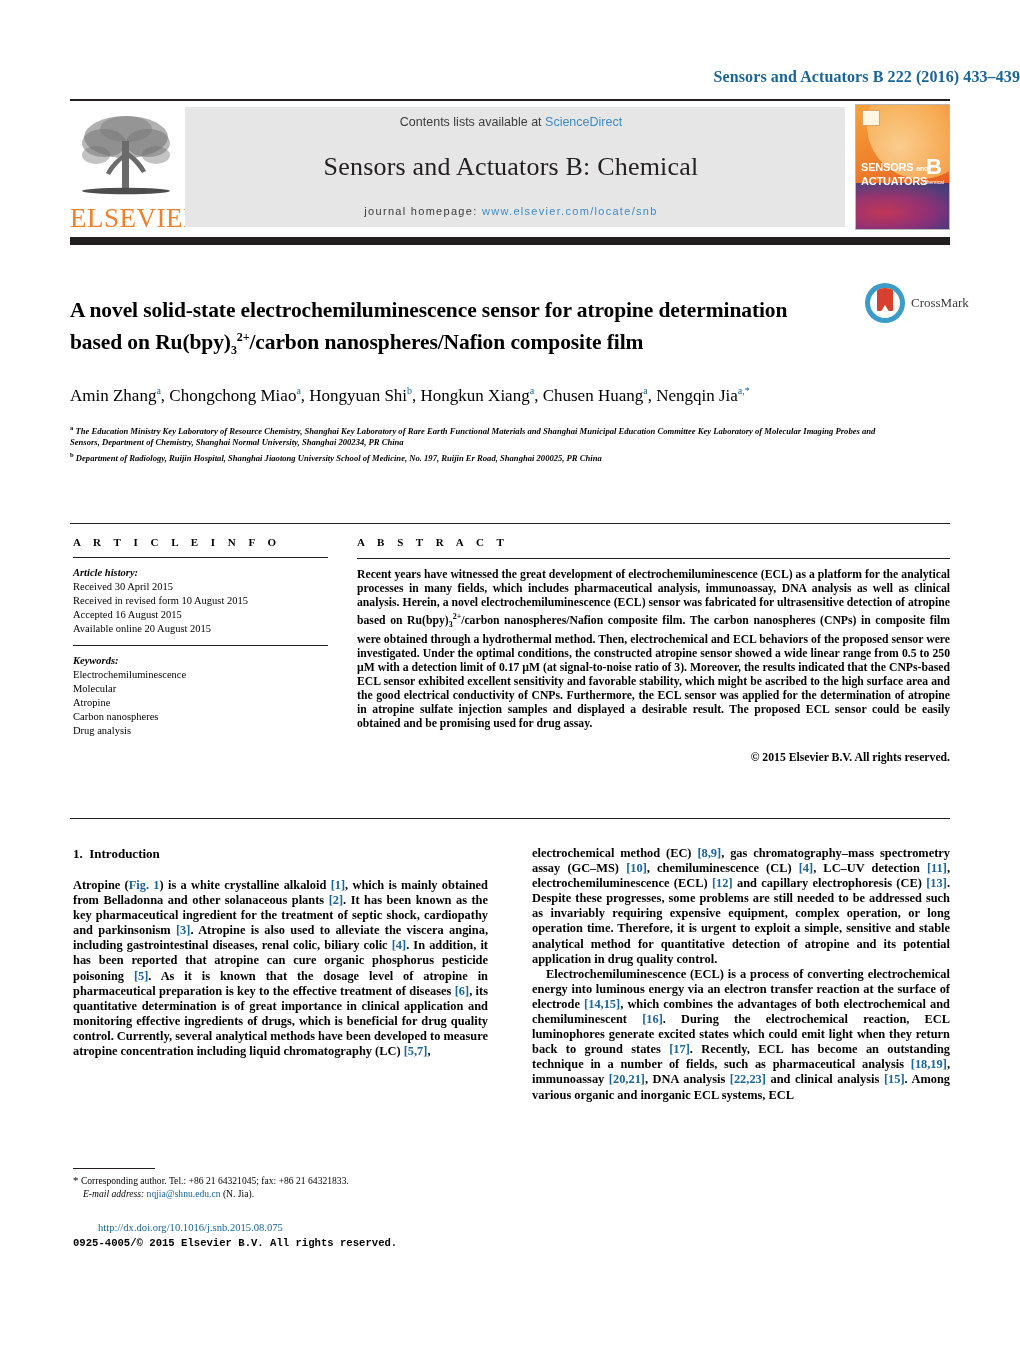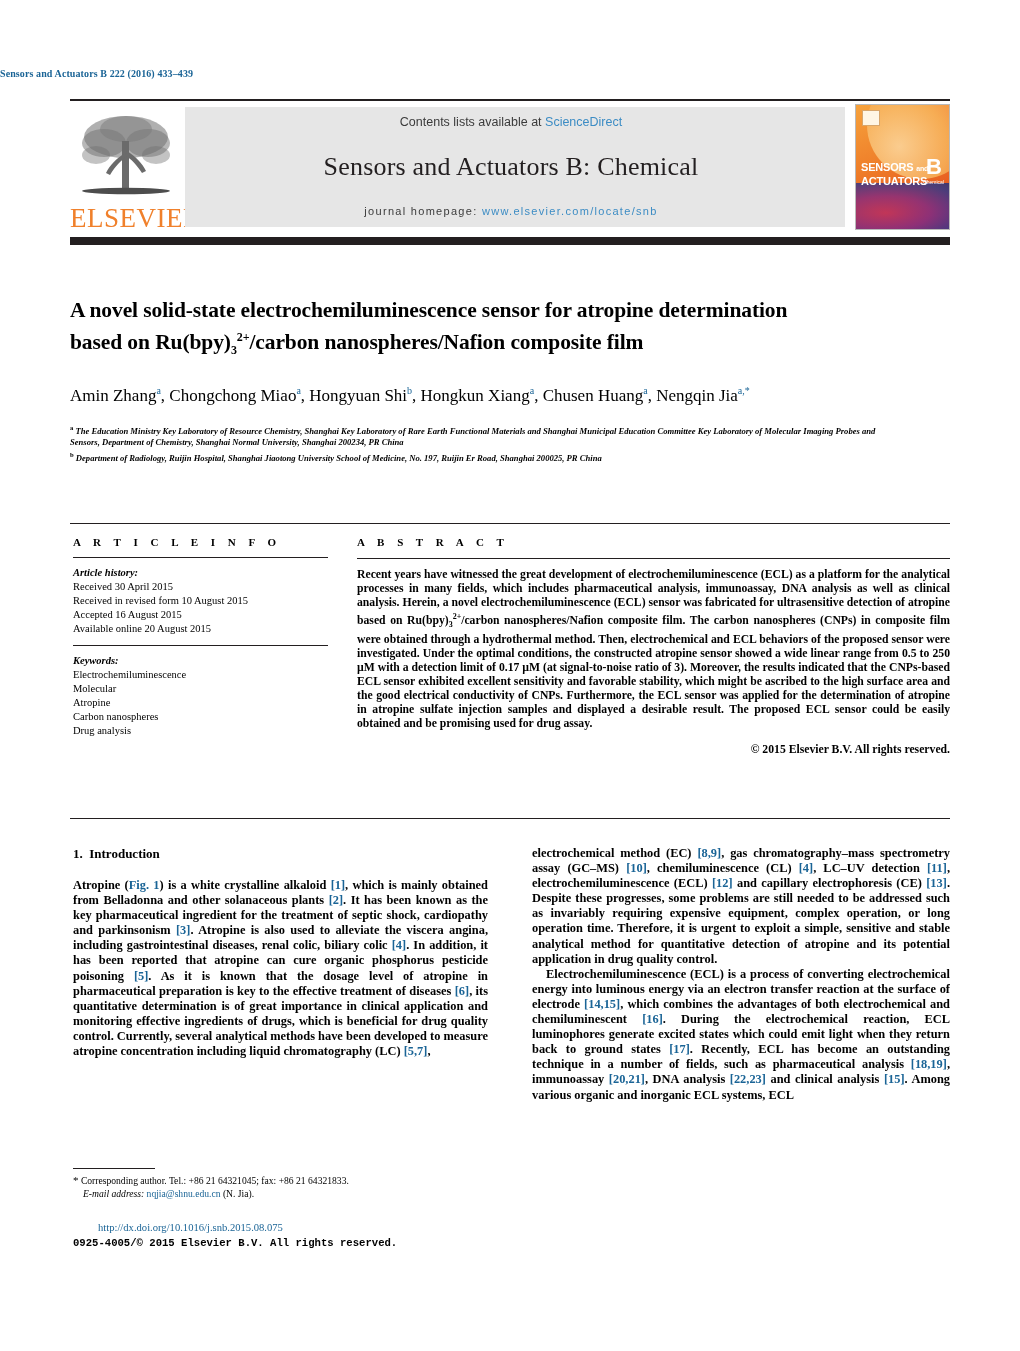--- a/index.html
+++ b/index.html
@@ -10,24 +10,24 @@
     font-family:"Liberation Serif", serif;
     color:#000;
     position:relative;
     overflow:hidden;
   }
   .page { position:absolute; left:0; top:0; width:1020px; height:1351px; }
 
   
   .runhead {
     position:absolute; top:68px; left:0; width:1020px;
-    text-align:left;
+    text-align:right;
     font-family:"Liberation Serif", serif;
     font-weight:bold;
-    font-size:10px;
+    font-size:16px;
     color:#1a6496;
     letter-spacing:0.1px;
   }
 
   
   .masthead {
     position:absolute; left:70px; top:99px; width:880px; height:133px;
     border-top:2px solid #231f20;
   }
   .elsevier-logo {
@@ -189,21 +189,21 @@
     font-size:10.5px; line-height:14px;
   }
   .abstract-body {
     font-family:"Liberation Serif", serif;
     font-size:11.7px; line-height:14.1px;
     text-align:justify;
     font-weight:bold;
   }
   .abstract-body sub, .abstract-body sup { font-size:8px; }
   .copyright {
-    margin-top:12px;
+    margin-top:20px;
     text-align:right;
     font-family:"Liberation Serif", serif;
     font-size:11.7px; font-weight:bold;
   }
   .abs-rule-bottom {
     position:absolute; left:70px; top:818px; width:880px;
     border-top:1px solid #231f20;
   }
 
   
@@ -309,20 +309,29 @@
 
   <div class="black-bar"></div>
 
   <div class="title-block">
     <h1 class="article-title">
       <span>A novel solid-state electrochemiluminescence sensor for atropine</span>
       <span>determination based on Ru(bpy)</span><sub>3</sub><sup>2+</sup><span>/carbon nanospheres/Nafion</span>
       <span>composite film</span>
     </h1>
 
+    <div class="crossmark">
+      <div class="cm-circle">
+        <div class="cm-inner">
+          <div class="cm-bar"></div>
+          <div class="cm-notch"></div>
+        </div>
+      </div>
+      <div class="cm-label">CrossMark</div>
+    </div>
 
     <div class="authors">
       <span>Amin Zhang</span><sup>a</sup>,
       <span>Chongchong Miao</span><sup>a</sup>,
       <span>Hongyuan Shi</span><sup>b</sup>,
       <span>Hongkun Xiang</span><sup>a</sup>,
       <span>Chusen Huang</span><sup>a</sup>,
       <span>Nengqin Jia</span><sup>a,*</sup>
     </div>
 

